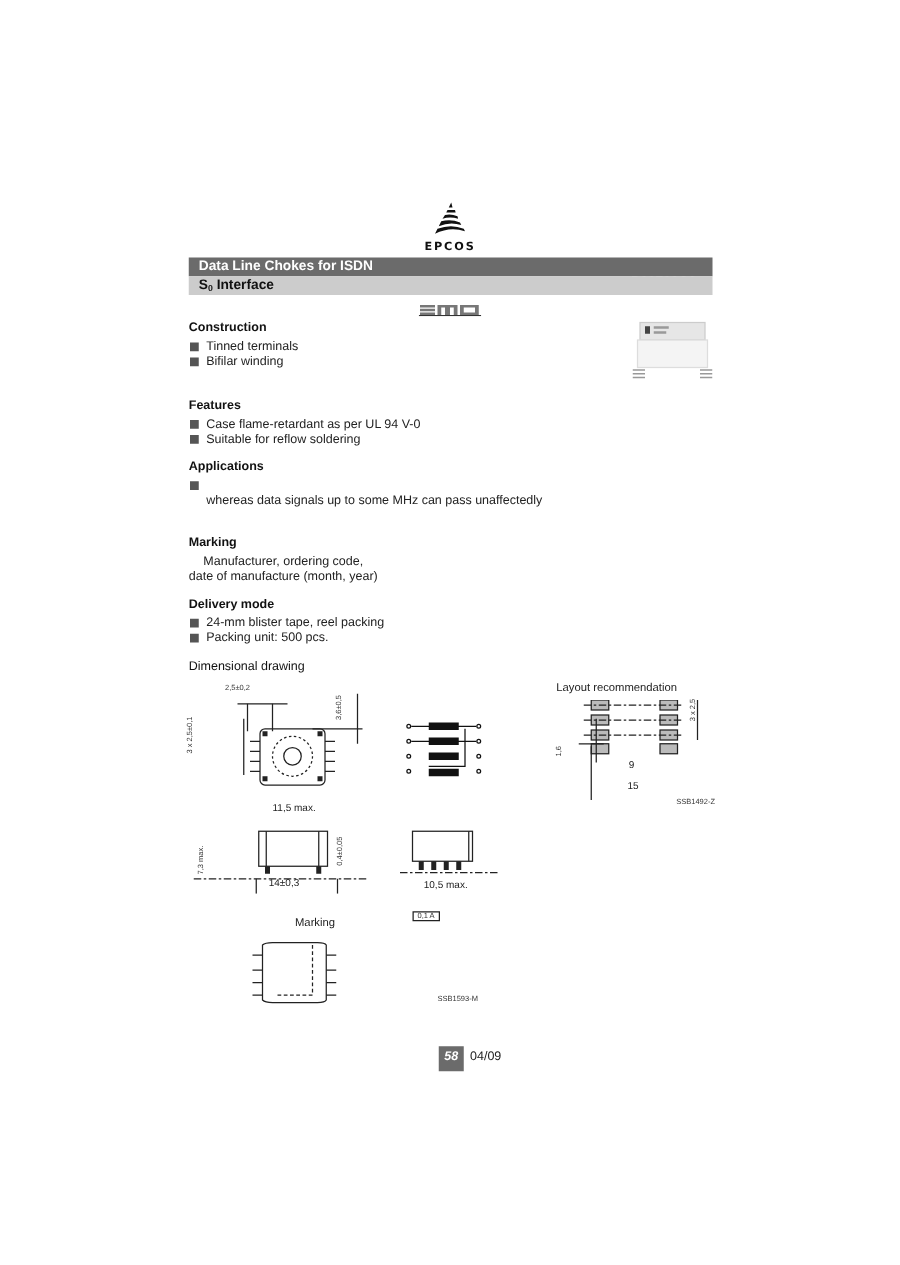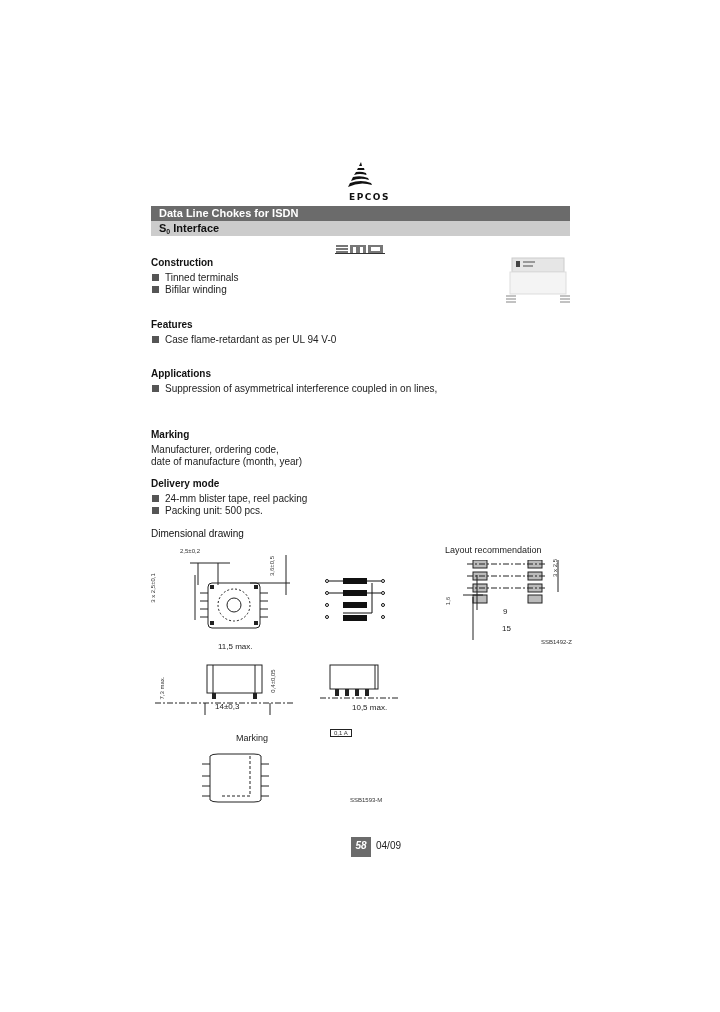--- a/index.html
+++ b/index.html
@@ -2,30 +2,30 @@
 <html><head>
   <meta charset="utf-8">
   <style>
     html, body { margin: 0; padding: 0; }
     body {
       width: 720px; height: 1012px; background: #ffffff; position: relative; overflow: hidden;
       font-family: "Liberation Sans", sans-serif; color: #111;
     }
     .abs { position: absolute; }
     .logo { left: 330px; top: 160px; width: 60px; text-align: center; }
-    .logo-text { font-family: "DejaVu Sans", sans-serif; font-size: 9px; font-weight: bold; letter-spacing: 1.5px; color: #111; margin-top: 0px; text-align: right; }
+    .logo-text { font-family: "DejaVu Sans", sans-serif; font-size: 9px; font-weight: bold; letter-spacing: 1.5px; color: #111; margin-top: 0px; }
     .bar1 { left: 151px; top: 206px; width: 419px; height: 15px; background: #6b6b6b; color: #fff; font-size: 11px; font-weight: bold; }
     .bar1 .l { position: absolute; left: 8px; top: 1px; }
     .bar1 .r { position: absolute; right: 4px; top: 14px; font-weight: normal; }
     .bar2 { left: 151px; top: 221px; width: 419px; height: 15px; background: #cccccc; color: #111; font-size: 11px; font-weight: bold; }
     .bar2 .l { position: absolute; left: 8px; top: 1px; }
     .bar2 sub { font-size: 7px; vertical-align: -2px; }
     .smd { left: 335px; top: 240px; }
     .h { font-size: 10px; font-weight: bold; color: #111; }
-    .t { font-size: 10px; color: #222; line-height: 12px; }
+    .t { font-size: 10px; color: #222; line-height: 12px; text-align: center; }
     .bl { position: relative; padding-left: 14px; font-size: 10px; color: #222; line-height: 12px; }
     .bl::before { content: ""; position: absolute; left: 1px; top: 2px; width: 7px; height: 7px; background: #555; }
     .small { font-size: 8px; color: #222; }
     .tiny { font-size: 6px; color: #333; }
     .page-no { left: 351px; top: 837px; width: 20px; height: 20px; background: #6b6b6b; color: #fff; font-size: 10px; font-weight: bold; text-align: center; line-height: 18px; font-style: italic; }
     .date { left: 376px; top: 840px; font-size: 10px; color: #222; }
   </style>
 </head>
 <body>
 
@@ -87,25 +87,26 @@
 
 <div class="abs h" style="left:151px;top:257px;">Construction</div>
 <div class="abs" style="left:151px;top:272px;width:320px;">
   <div class="bl">Tinned terminals</div>
   <div class="bl">Bifilar winding</div>
 </div>
 
 <div class="abs h" style="left:151px;top:319px;">Features</div>
 <div class="abs" style="left:151px;top:334px;width:320px;">
   <div class="bl">Case flame-retardant as per UL 94 V-0</div>
+  <div class="bl">Suitable for reflow soldering</div>
 </div>
 
 <div class="abs h" style="left:151px;top:368px;">Applications</div>
 <div class="abs" style="left:151px;top:383px;width:320px;">
-  <div class="bl"><span>Suppression of asymmetrical interference coupled in on lines,</span><br></div>
+  <div class="bl"><br><span>whereas data signals up to some MHz can pass unaffectedly</span></div>
 </div>
 
 <div class="abs h" style="left:151px;top:429px;">Marking</div>
 <div class="abs t" style="left:151px;top:444px;">
   <div>Manufacturer, ordering code,</div>
   <div>date of manufacture (month, year)</div>
 </div>
 
 <div class="abs h" style="left:151px;top:478px;">Delivery mode</div>
 <div class="abs" style="left:151px;top:493px;width:320px;">
@@ -233,21 +234,21 @@
         <line x1="0" y1="36" x2="78" y2="36" stroke-dasharray="6,2,2,2"></line>
       </g>
     <g fill="#222">
         <rect x="15" y="27" width="4" height="7"></rect>
         <rect x="25" y="27" width="4" height="7"></rect>
         <rect x="35" y="27" width="4" height="7"></rect>
         <rect x="45" y="27" width="4" height="7"></rect>
       </g>
   </svg>
 </div>
-<div class="abs small" style="left:352px;top:703px;">10,5 max.</div>
+<div class="abs small" style="left:339px;top:703px;">10,5 max.</div>
 <div class="abs tiny" style="left:330px;top:729px;border:1px solid #222;padding:0 3px;">0,1 A</div>
 
 <div class="abs small" style="left:236px;top:733px;font-size:9px;">Marking</div>
 <div class="abs" style="left:198px;top:752px;">
   <svg width="75" height="52" viewBox="0 0 75 52">
     <g stroke="#222" fill="none">
         <path d="M12,4 Q14,2 20,2 L56,2 Q62,2 63,4 L63,48 Q62,50 56,50 L20,50 Q14,50 12,48 Z"></path>
       <polyline points="52,4 52,44 24,44" stroke-dasharray="3,2"></polyline>
       <line x1="4" y1="12" x2="12" y2="12"></line>
         <line x1="4" y1="24" x2="12" y2="24"></line>

